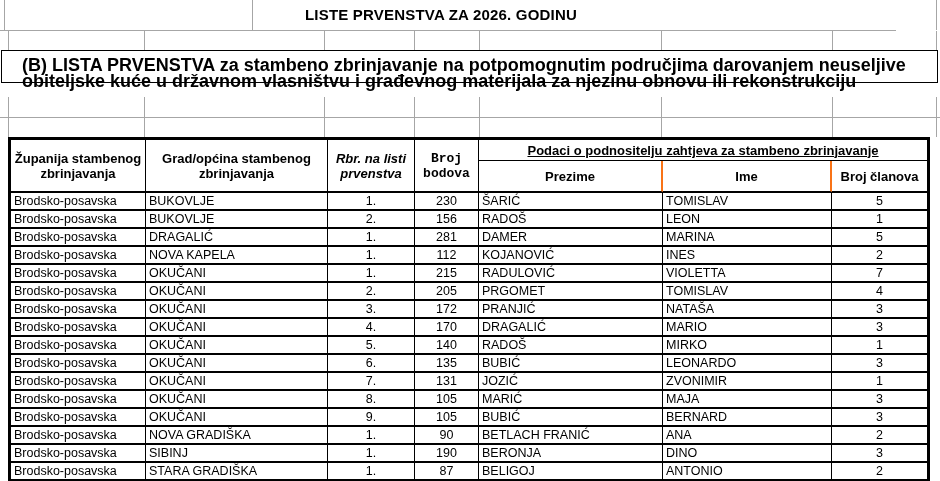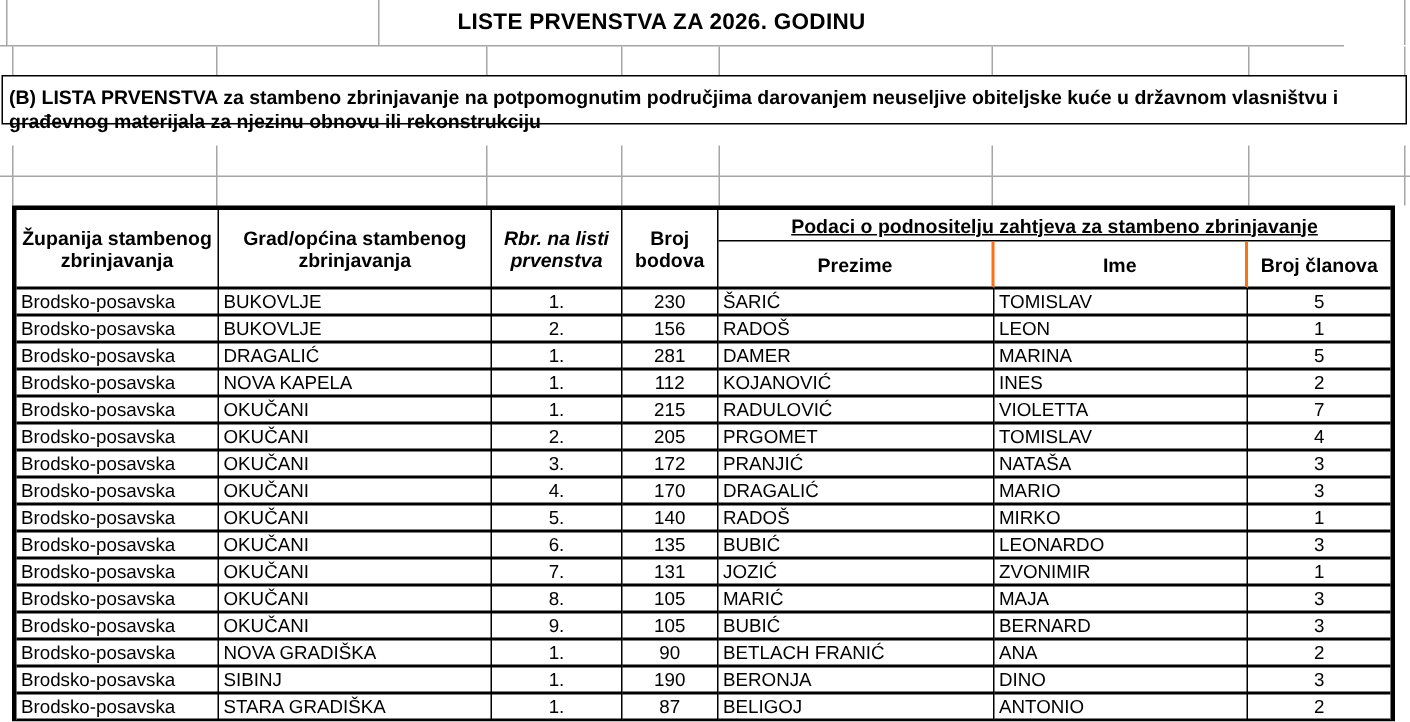--- a/index.html
+++ b/index.html
@@ -18,38 +18,38 @@
     text-align:center; font-weight:bold; font-size:15px; letter-spacing:0.2px;
   }
   .grid-band { position:absolute; left:0; width:940px; }
   .band-1 { top:31px; height:19px; }
   .band-2 { top:97px; height:40px; }
   .gridline-v { position:absolute; top:0; bottom:0; width:1px; background:#a6a6a6; }
   .gridline-h { position:absolute; left:0; right:0; height:1px; background:#a6a6a6; }
   .subtitle-box {
     position:absolute; top:50px; left:1px; width:937px; height:33px;
     box-sizing:border-box; border:1px solid #000;
-    font-weight:bold; font-size:13px; line-height:16px;
-    padding:6px 8px 0 4px;
+    font-weight:bold; font-size:18px; line-height:16px;
+    padding:6px 8px 0 20px;
   }
   
   .table-wrap { position:absolute; top:137px; left:8px; }
   table.main {
     width:922px; table-layout:fixed;
     border-collapse:separate; border-spacing:0;
     border:3px solid #000;
   }
   table.main th {
     font-size:13px; font-weight:bold; text-align:center; vertical-align:middle;
     line-height:15px; padding:0; overflow:hidden;
   }
   th.side { border-right:1px solid #000; border-bottom:1px solid #000; }
   th.side-zupanija { padding:0 10px; }
   th.side-rbr { padding:0 2px;font-style:italic; }
-  th.side-bodovi { padding:0 2px; }
+  th.side-bodovi { padding:0 2px;font-family:Liberation Mono, monospace; }
   th.group-header { height:20px; border-bottom:1px solid #000;text-decoration:underline; }
   tr.tier2 th { height:30px; border-right:2px solid #f97316; border-bottom:1px solid #000; }
   tr.tier2 th.last { border-right:none; }
   table.main tbody tr { height:18px; }
   table.main td {
     font-size:12.5px; line-height:15px; vertical-align:middle;
     border-top:1px solid #000; border-bottom:1px solid #000; border-right:1px solid #000;
     padding:0 0 0 3px; white-space:nowrap; overflow:hidden;
   }
   table.main td.col-rbr, table.main td.col-bodovi, table.main td.col-clanovi {

